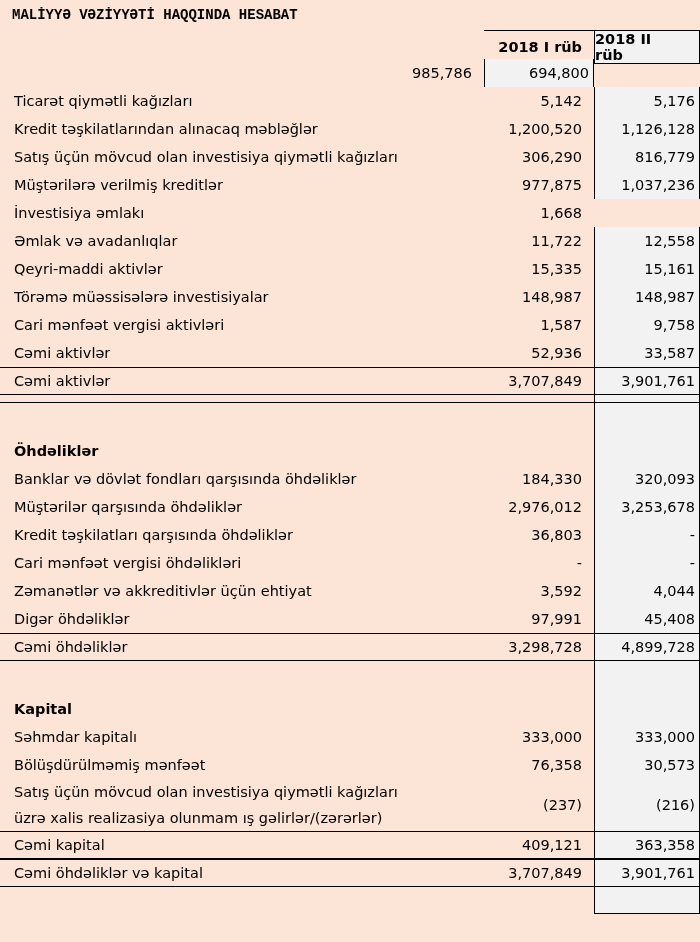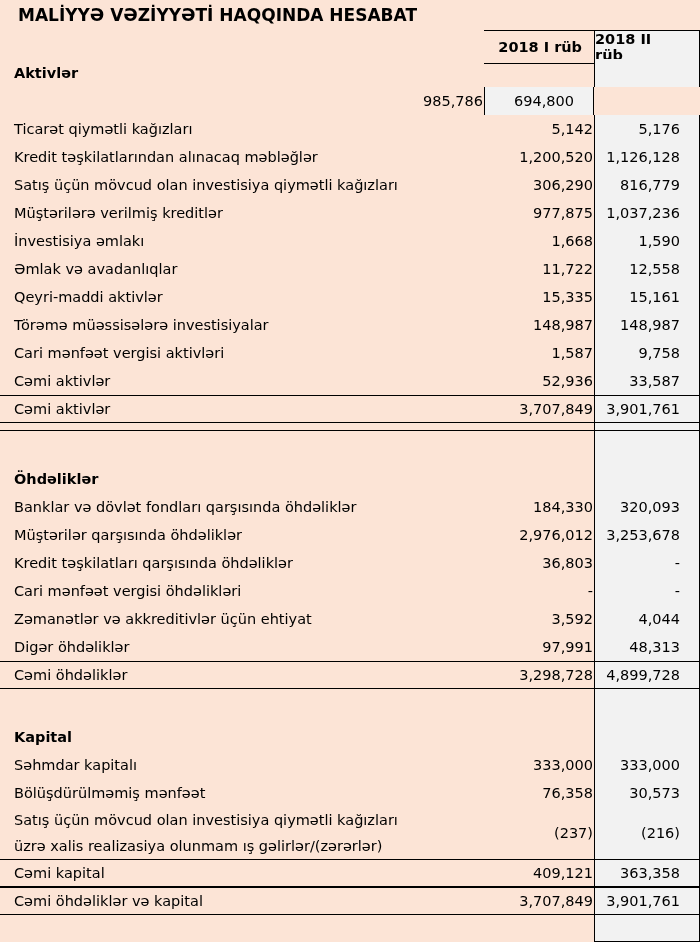--- a/index.html
+++ b/index.html
@@ -13,40 +13,40 @@
   body{
     width:700px; height:942px; overflow:hidden;
     background:var(--background); color:var(--text);
     font-family:"DejaVu Sans","Liberation Sans",sans-serif;
     font-size:14.5px;
   }
   .page{ width:700px; height:942px; display:flex; flex-direction:column; }
 
   .title-row{
     height:30px; display:flex; align-items:center;
-    padding-left:18px; font-weight:bold; font-size:17px;
+    padding-left:12px; font-weight:bold; font-size:14px;font-family:Liberation Mono, monospace;
   }
 
   .header-row{ height:29px; display:grid; grid-template-columns:1fr 110px 106px; }
   .header-row .h1,
   .header-row .h2{
     border-top:1px solid var(--border); border-bottom:1px solid var(--border);
     font-weight:bold; display:flex; align-items:center; justify-content:flex-end;
   }
   .h1{ padding-right:12px; }
   .h2{
     padding-right:19px; background:var(--col2-background);
     border-left:1px solid var(--border); border-right:1px solid var(--border);
   }
 
   .row{ display:grid; grid-template-columns:1fr 110px 106px; height:28px; }
   .c0{ padding-left:14px; display:flex; align-items:center; white-space:pre-line; }
-  .c1{ display:flex; align-items:center; justify-content:flex-end; padding-right:1px; }
+  .c1{ display:flex; align-items:center; justify-content:flex-end; padding-right:12px; }
   .c2{
-    display:flex; align-items:center; justify-content:flex-end; padding-right:19px;
+    display:flex; align-items:center; justify-content:flex-end; padding-right:4px;
     background:var(--col2-background);
     border-left:1px solid var(--border); border-right:1px solid var(--border);
   }
 
   .r-section .c0{ font-weight:bold; }
   .r-total{ font-weight:normal; border-top:1px solid var(--border); border-bottom:1px solid var(--border); }
   .r-spacer{ height:34px; }
   .r-dline{ height:8px; border-bottom:1px solid var(--border); }
   .r-trailing{ height:27px; }
   .r-trailing .c2{ border-bottom:1px solid var(--border); }
@@ -59,25 +59,20 @@
 <div class="page">
   <div class="title-row">MALİYYƏ VƏZİYYƏTİ HAQQINDA HESABAT</div>
 
   <div class="header-row">
     <div class="h0"></div>
     <div class="h1">2018 I rüb</div>
     <div class="h2">2018 II rüb</div>
   </div>
 
   <div class="tbody">
-      <div class="row r-section">
-        <div class="c0">Aktivlər</div>
-        <div class="c1"></div>
-        <div class="c2"></div>
-      </div>
       <div class="row r-item">
         <div class="c1">985,786</div>
         <div class="c2">694,800</div>
       </div>
       <div class="row r-item">
         <div class="c0">Ticarət qiymətli kağızları</div>
         <div class="c1">5,142</div>
         <div class="c2">5,176</div>
       </div>
       <div class="row r-item">
@@ -91,21 +86,20 @@
         <div class="c2">816,779</div>
       </div>
       <div class="row r-item">
         <div class="c0">Müştərilərə verilmiş kreditlər</div>
         <div class="c1">977,875</div>
         <div class="c2">1,037,236</div>
       </div>
       <div class="row r-item">
         <div class="c0">İnvestisiya əmlakı</div>
         <div class="c1">1,668</div>
-        <div class="c2">1,590</div>
       </div>
       <div class="row r-item">
         <div class="c0">Əmlak və avadanlıqlar</div>
         <div class="c1">11,722</div>
         <div class="c2">12,558</div>
       </div>
       <div class="row r-item">
         <div class="c0">Qeyri-maddi aktivlər</div>
         <div class="c1">15,335</div>
         <div class="c2">15,161</div>
@@ -166,21 +160,21 @@
         <div class="c2">-</div>
       </div>
       <div class="row r-item">
         <div class="c0">Zəmanətlər və akkreditivlər üçün ehtiyat</div>
         <div class="c1">3,592</div>
         <div class="c2">4,044</div>
       </div>
       <div class="row r-item">
         <div class="c0">Digər öhdəliklər</div>
         <div class="c1">97,991</div>
-        <div class="c2">48,313</div>
+        <div class="c2">45,408</div>
       </div>
       <div class="row r-total">
         <div class="c0">Cəmi öhdəliklər</div>
         <div class="c1">3,298,728</div>
         <div class="c2">4,899,728</div>
       </div>
       <div class="row r-spacer">
         <div class="c0"></div>
         <div class="c1"></div>
         <div class="c2"></div>

